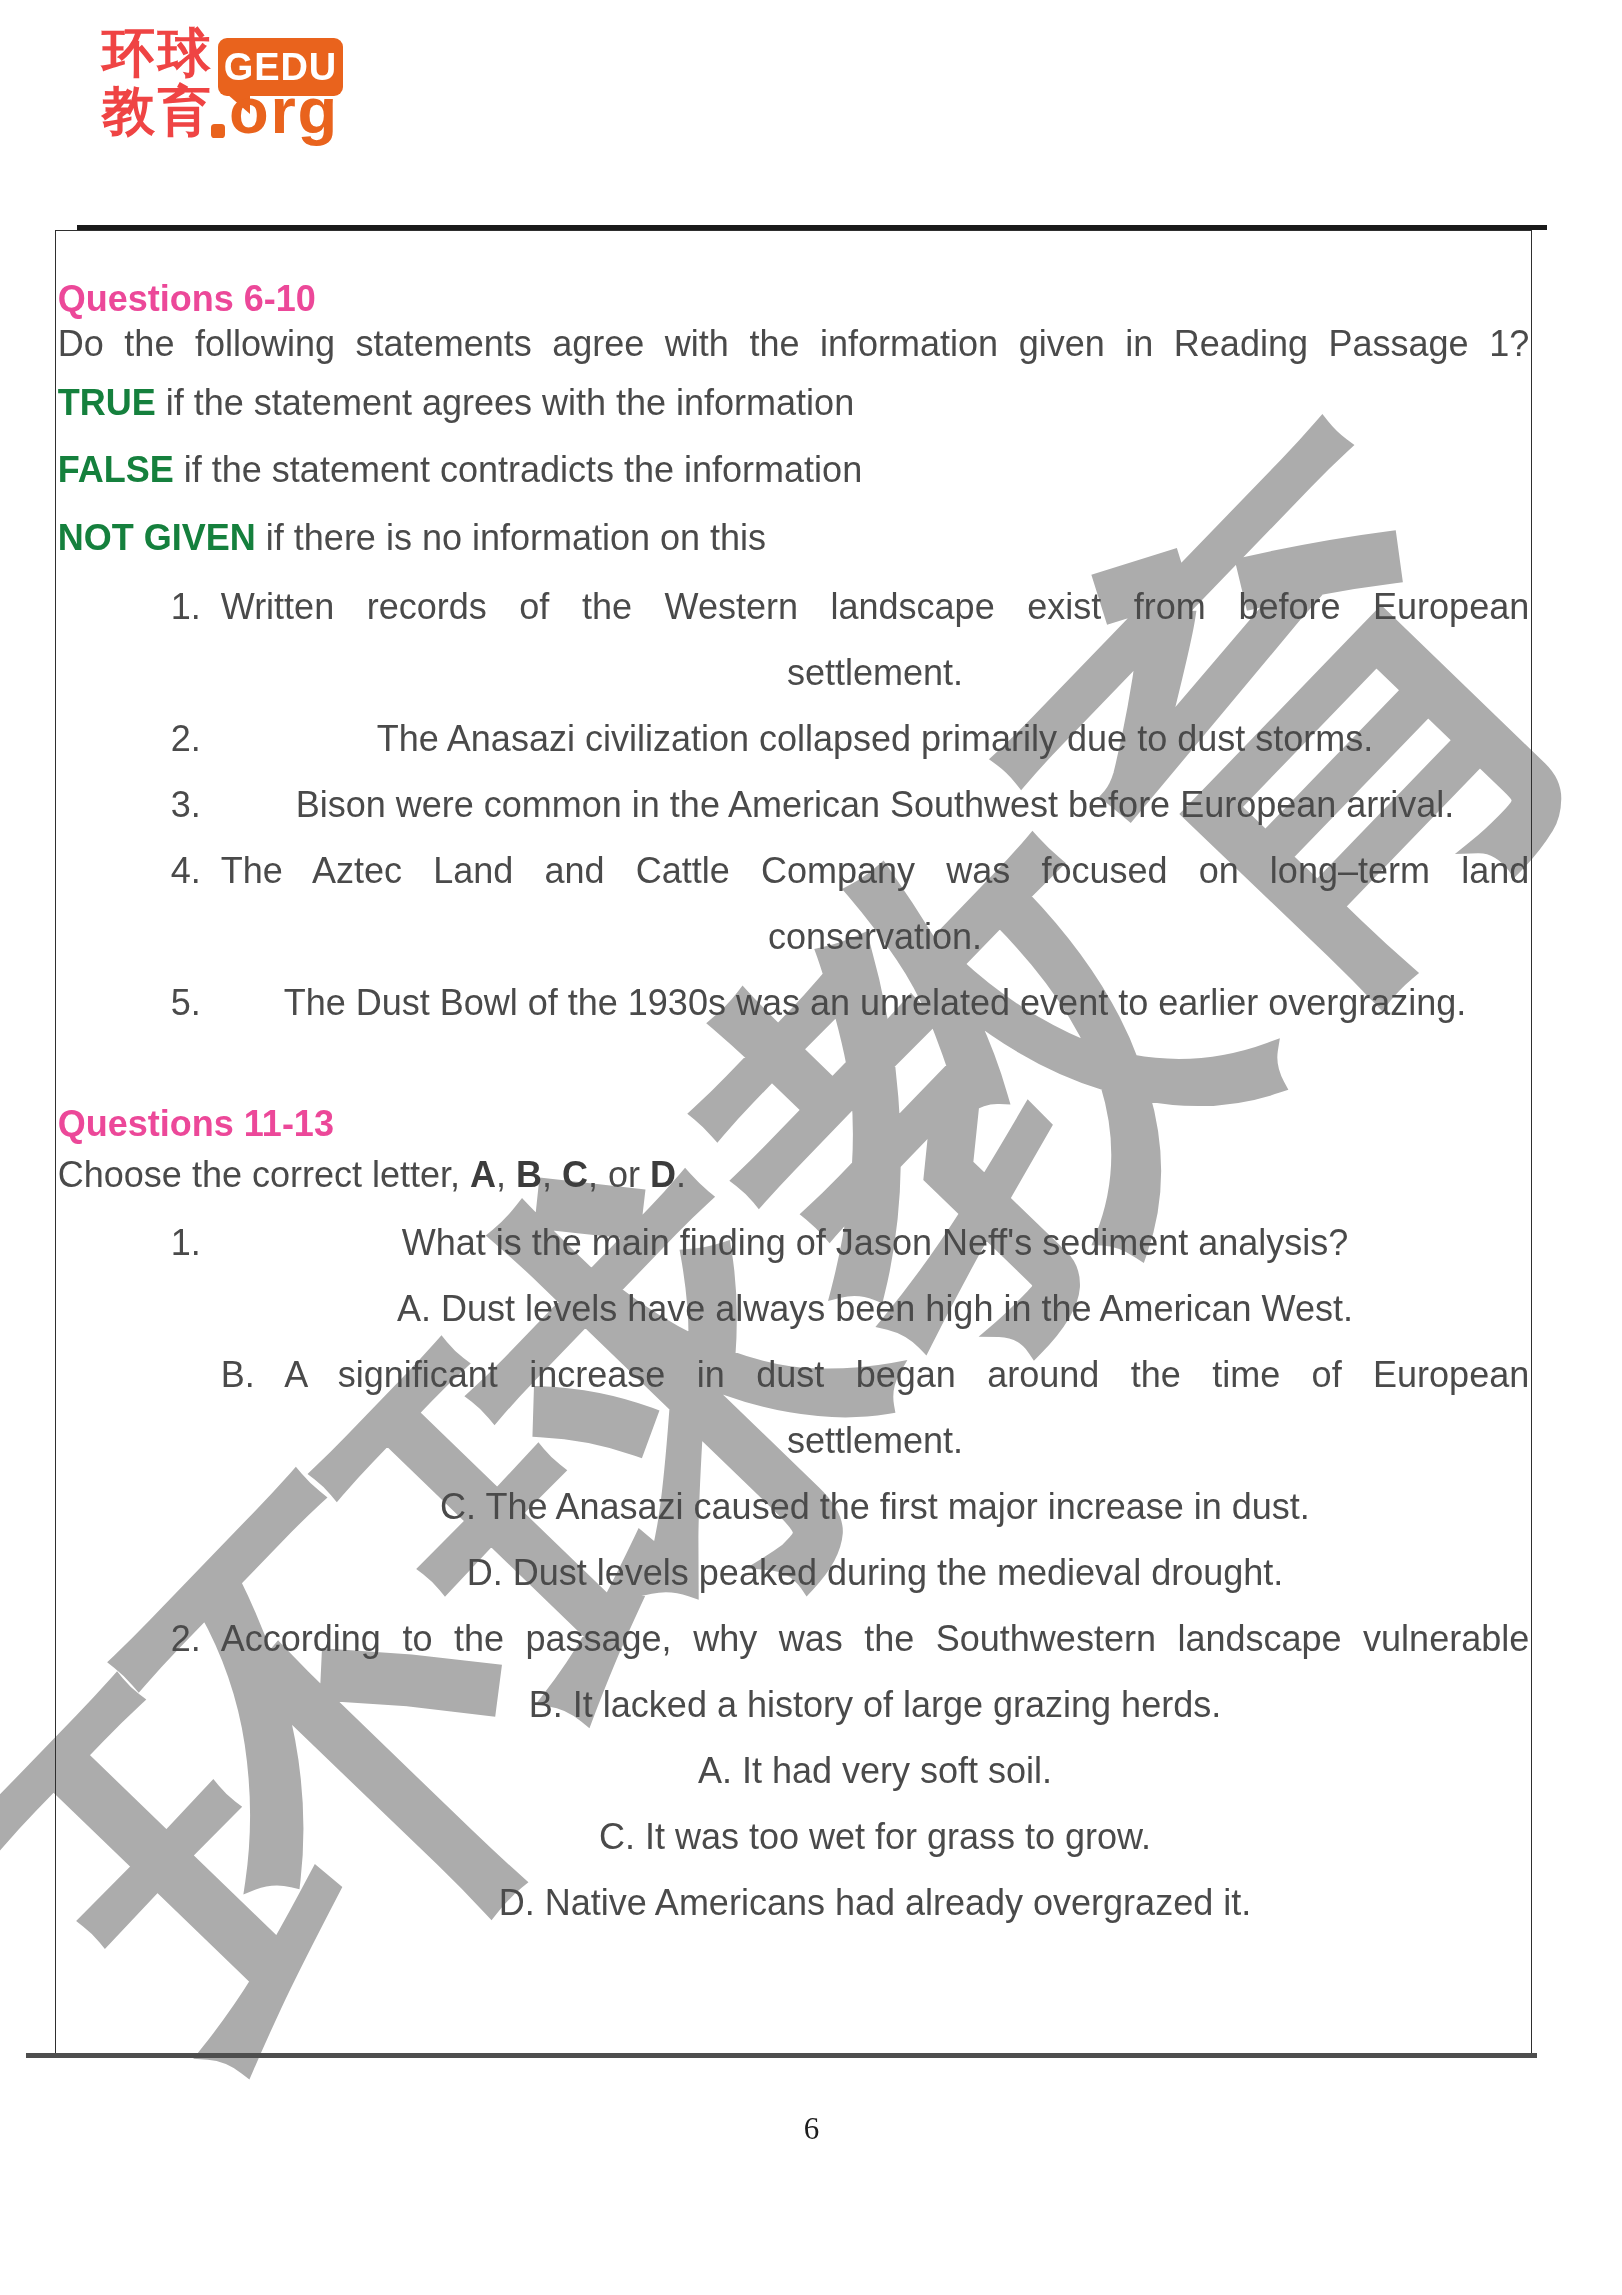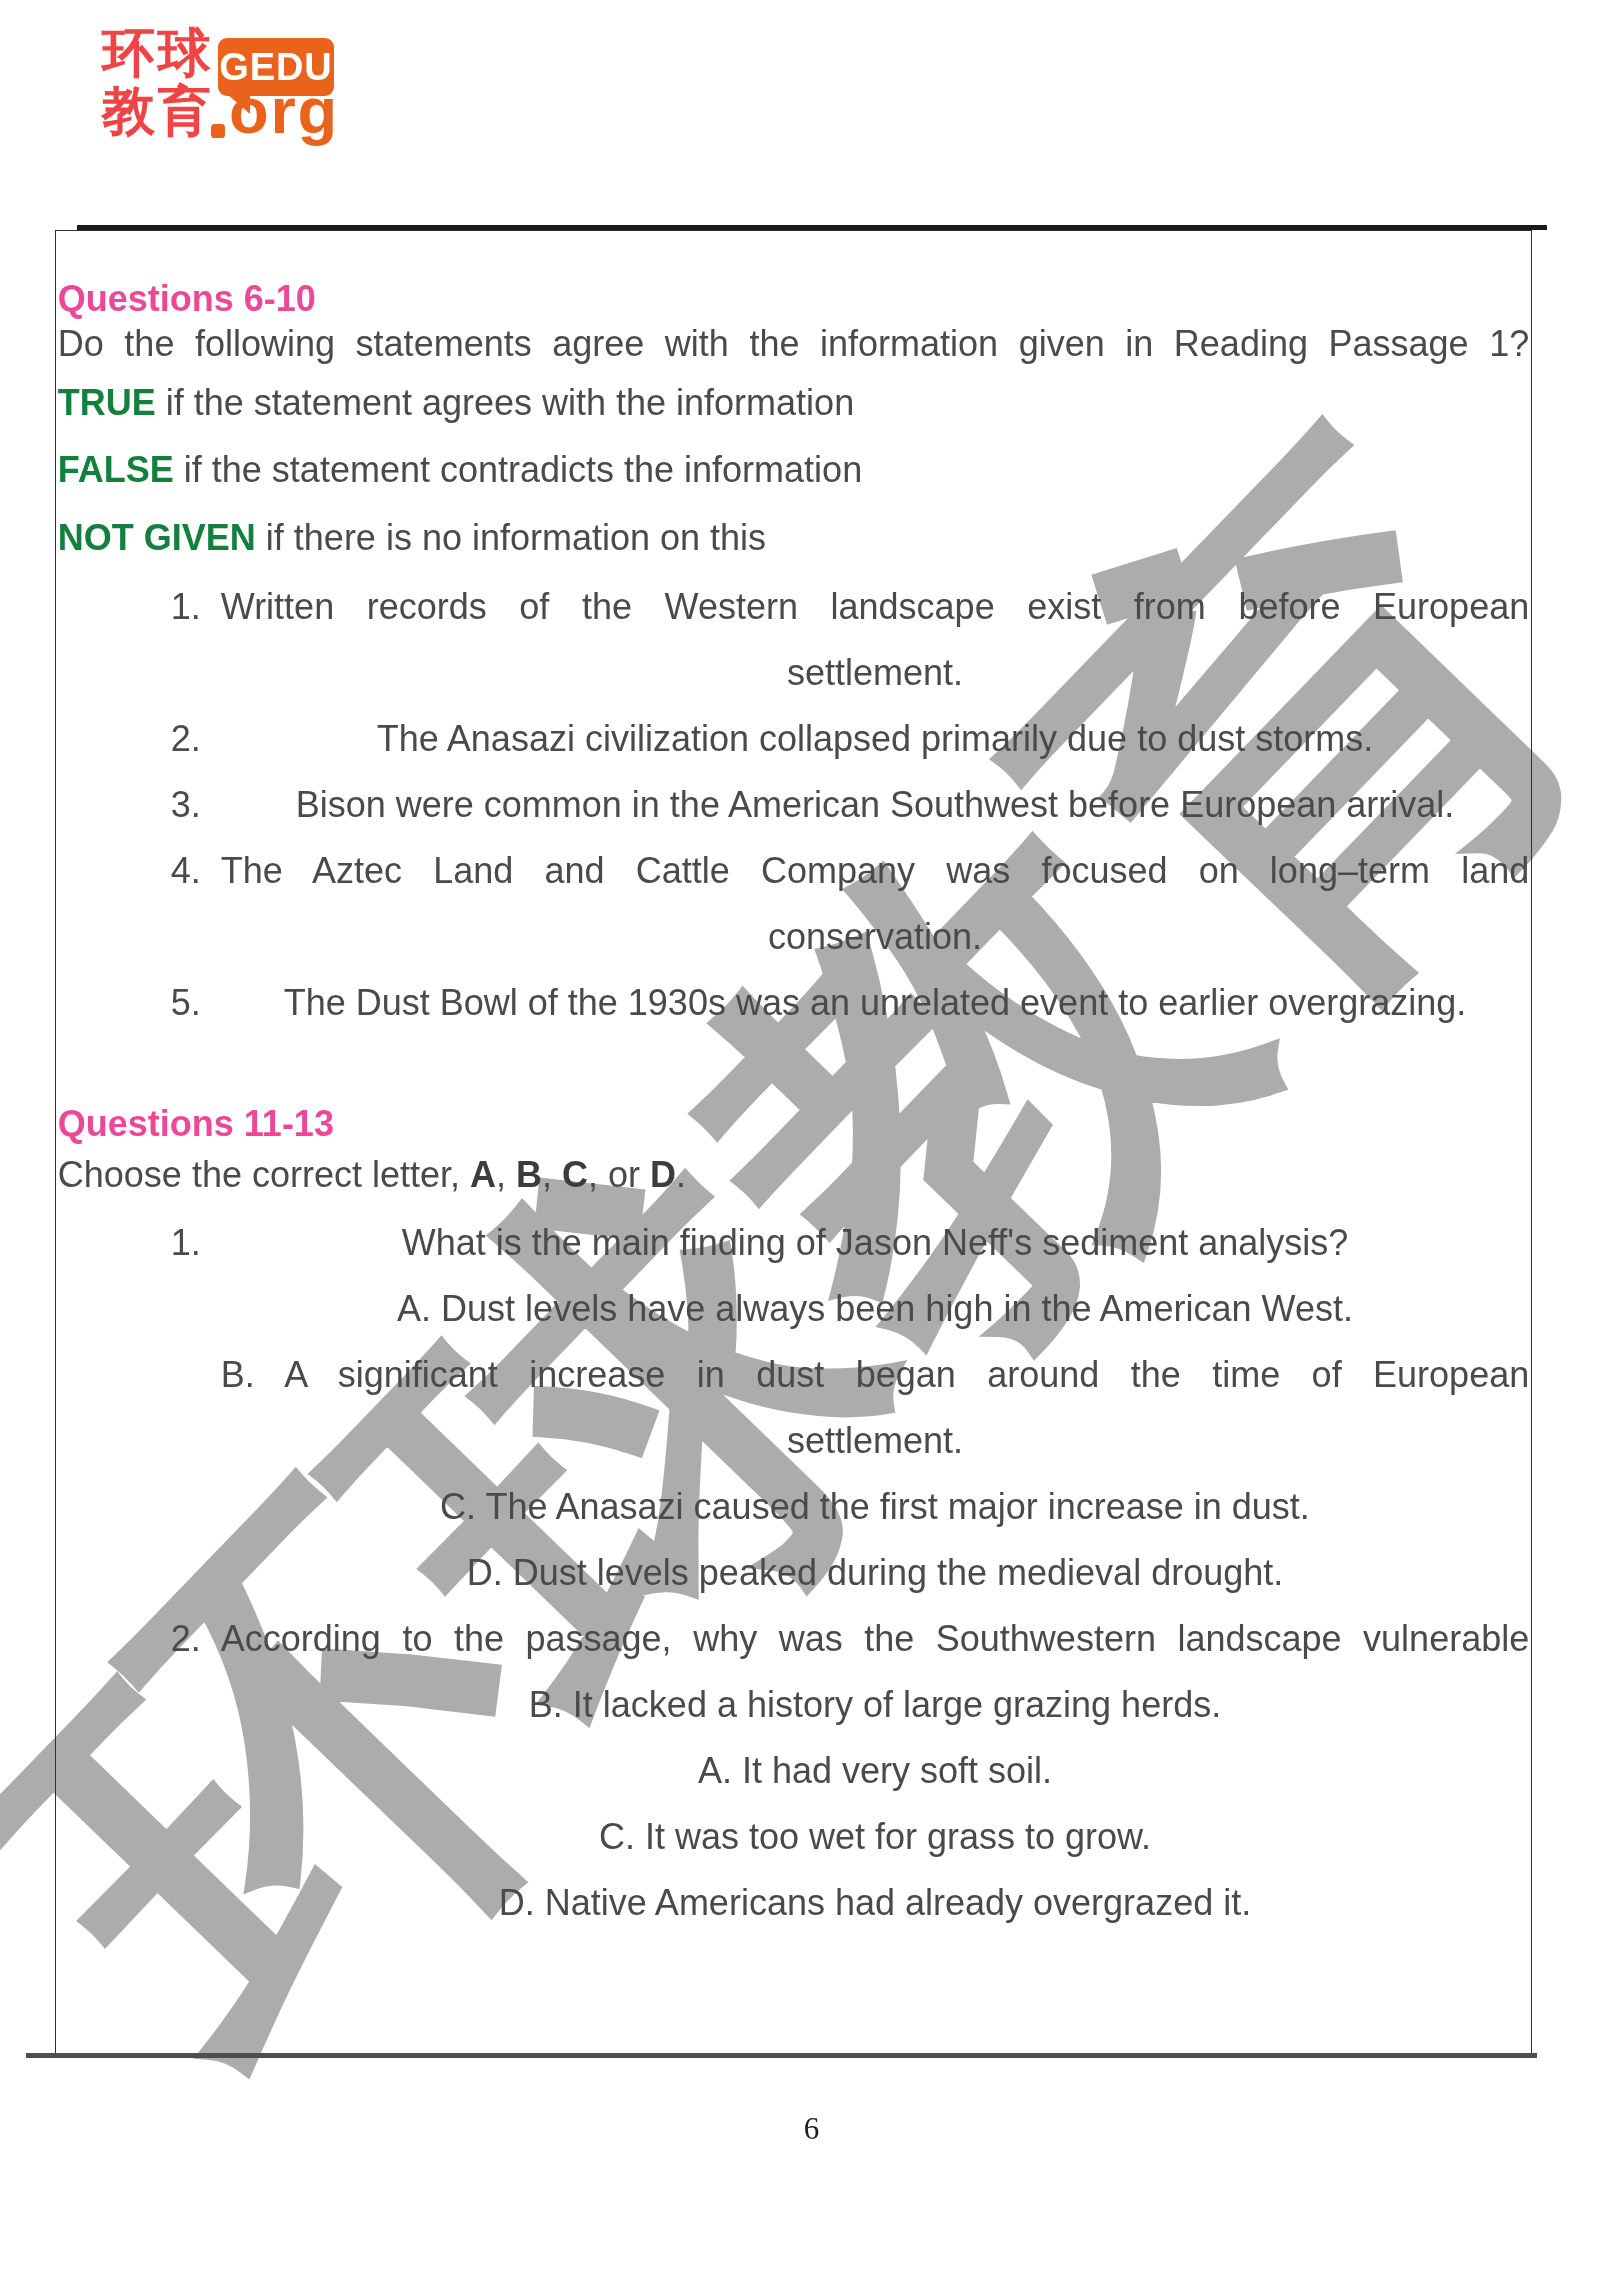--- a/index.html
+++ b/index.html
@@ -9,21 +9,21 @@
   
   .watermark{position:absolute;left:800px;top:1259px;z-index:1;
              transform:translate(-50%,-50%) rotate(-46deg);
              font-size:491px;font-weight:bold;color:#acacac;white-space:nowrap;line-height:1;}
 
   
   .logo{position:absolute;left:102px;top:20px;z-index:3;width:291px;height:155px;}
   .logo-cn{position:absolute;left:0;color:#ef4444;font-weight:bold;font-size:53px;line-height:53px;letter-spacing:2.7px;}
   .logo-cn.l1{top:5.5px;}
   .logo-cn.l2{top:64px;}
-  .bubble{position:absolute;left:116px;top:18px;width:116px;height:58px;background:#e9631d;border-radius:9px;
+  .bubble{position:absolute;left:116px;top:18px;width:125px;height:58px;background:#e9631d;border-radius:9px;
           color:#fff;font-weight:bold;font-size:38px;letter-spacing:0.9px;
           display:flex;align-items:center;justify-content:center;}
   .bubble .tail{position:absolute;left:9px;bottom:-18px;width:0;height:0;
                 border-top:20px solid #e9631d;border-left:23.6px solid transparent;}
   .logo-dot{position:absolute;left:109px;top:104px;width:13.6px;height:13.6px;background:#e9631d;border-radius:3.6px;}
   .logo-org{position:absolute;left:127px;top:58px;color:#e9631d;font-weight:bold;font-size:65px;line-height:65px;letter-spacing:1.8px;}
 
   
   .top-rule{position:absolute;left:77px;top:225px;width:1470px;height:4.5px;background:#1a1a1a;z-index:2;}
   .bottom-rule{position:absolute;left:25.5px;top:2053px;width:1511px;height:4.5px;background:#4e4e4e;z-index:2;}

